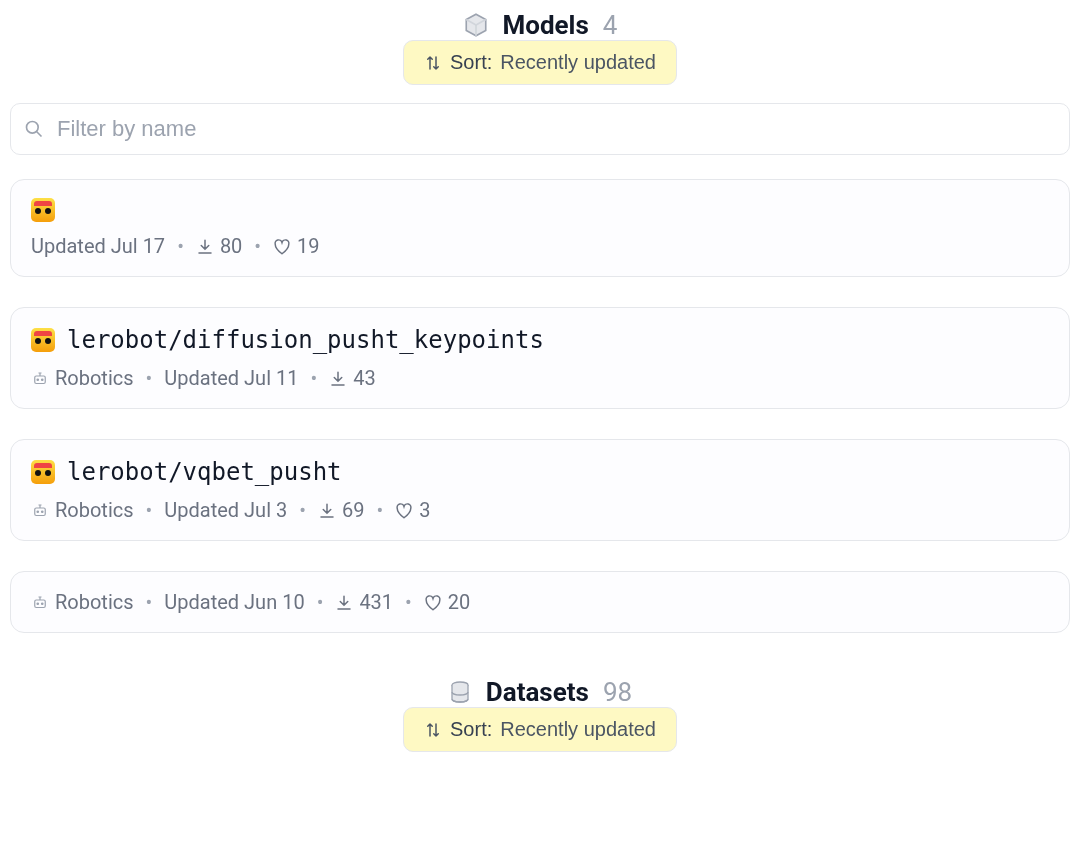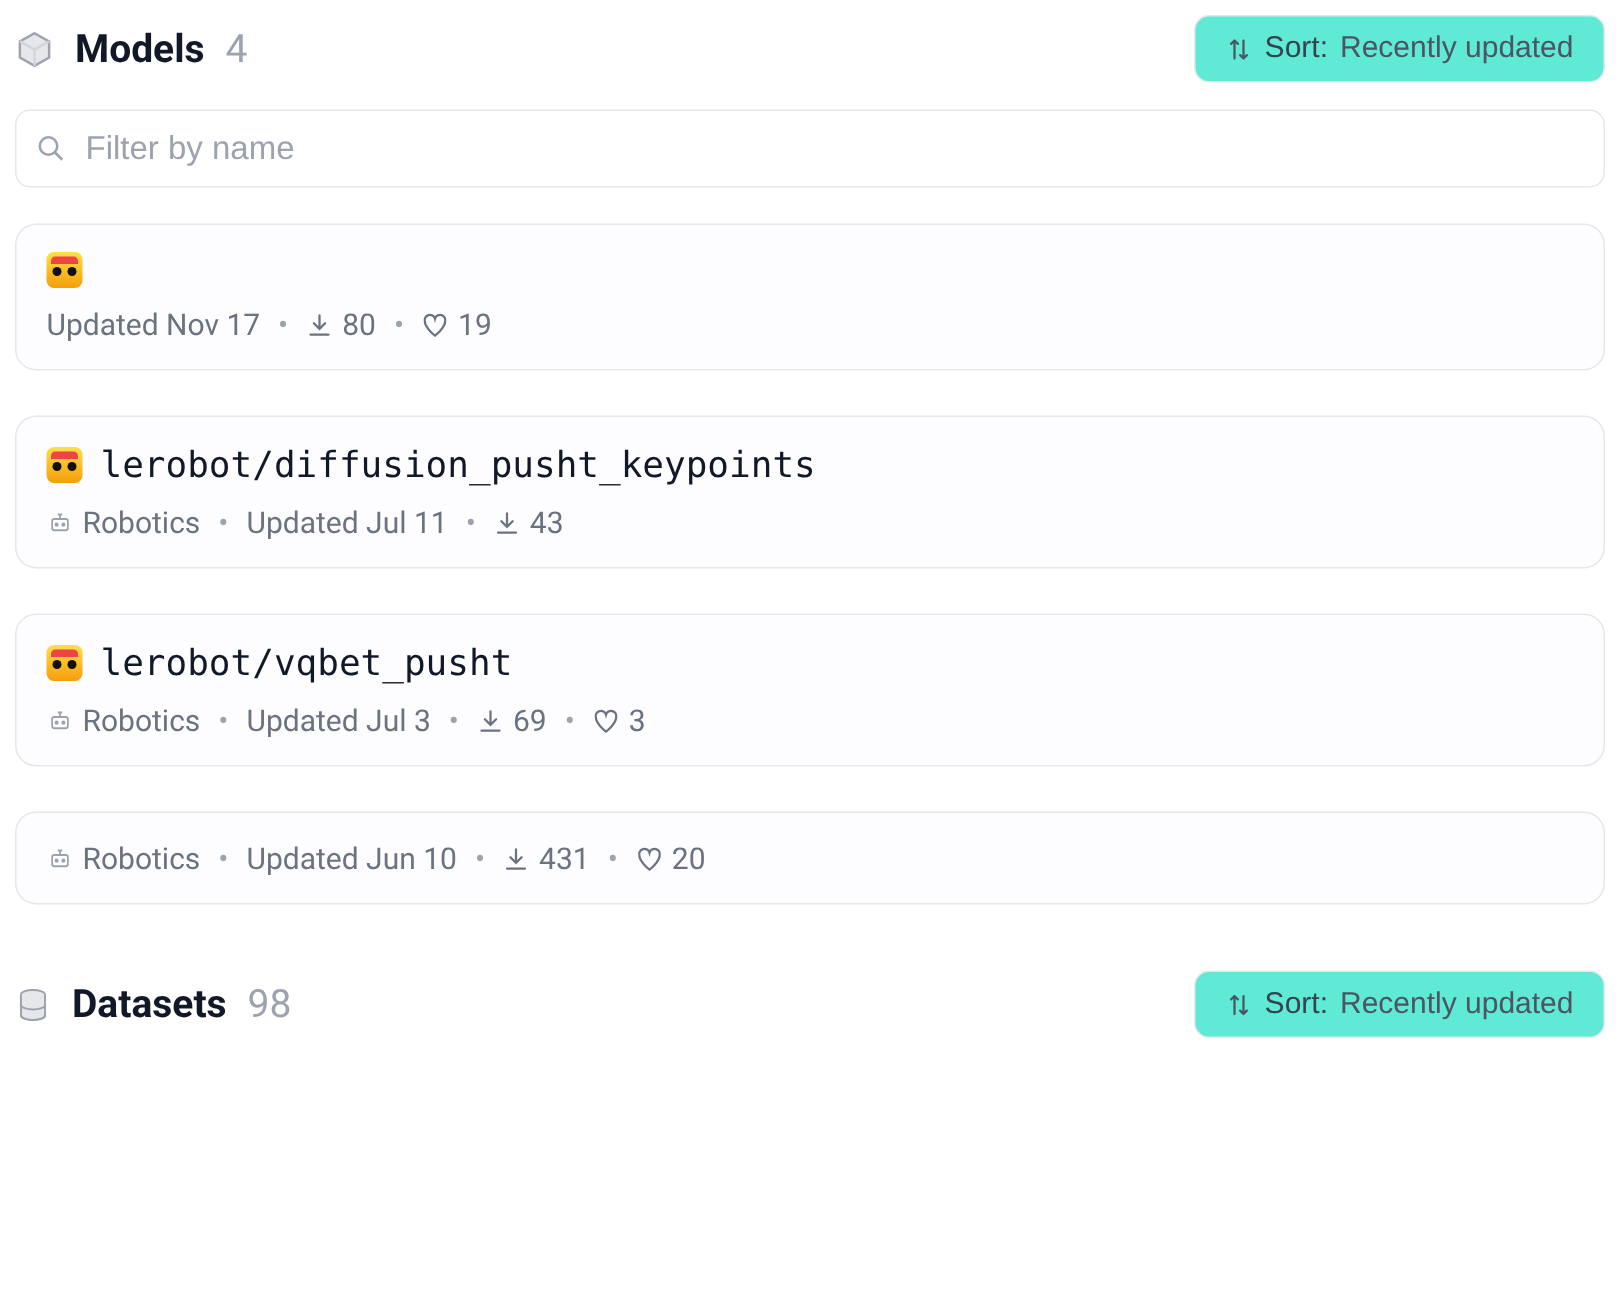--- a/index.html
+++ b/index.html
@@ -8,20 +8,21 @@
     background: #ffffff;
     color: #111827;
     width: 1080px;
     padding: 10px;
   }
   .section-header {
     display: flex;
     align-items: center;
     justify-content: space-between;
     margin-bottom: 18px;
+    flex-direction: column;
   }
   .section-left {
     display: flex;
     align-items: center;
     gap: 14px;
   }
   .section-title {
     font-size: 26px;
     font-weight: 700;
     color: #111827;
@@ -37,21 +38,21 @@
   }
   .db-icon {
     width: 24px;
     height: 24px;
   }
   .sort-button {
     display: inline-flex;
     align-items: center;
     gap: 8px;
     border: 1px solid #e5e7eb;
-    background: #5eead4;
+    background: #fef9c3;
     border-radius: 10px;
     padding: 10px 20px;
     font-size: 20px;
     color: #374151;
     cursor: pointer;
   }
   .sort-button .sort-value {
     color: #4b5563;
   }
   .sort-arrows {
@@ -187,21 +188,21 @@
   </span>
   <input class="filter-input" placeholder="Filter by name" style="">
 </div>
 
 <div id="models-list">
     <div class="card">
       <div class="card-title-row">
         <span class="repo-icon"></span>
       </div>
       <div class="meta-row">
-        <span class="meta-item">Updated Nov 17</span>
+        <span class="meta-item">Updated Jul 17</span>
         <span class="dot">•</span>
         <span class="meta-item">
           <span class="dl-icon"><svg viewBox="0 0 24 24" width="18" height="18" stroke="#6b7280" stroke-width="2" fill="none" stroke-linecap="round">
               <path d="M12 3 V15 M7 10 l5 5 l5 -5 M4 20 h16"></path>
             </svg></span>
           <span>80</span>
         </span>
         <span class="dot">•</span>
         <span class="meta-item">
           <span class="heart-icon"><svg viewBox="0 0 24 24" width="18" height="18" stroke="#6b7280" stroke-width="2" fill="none">

